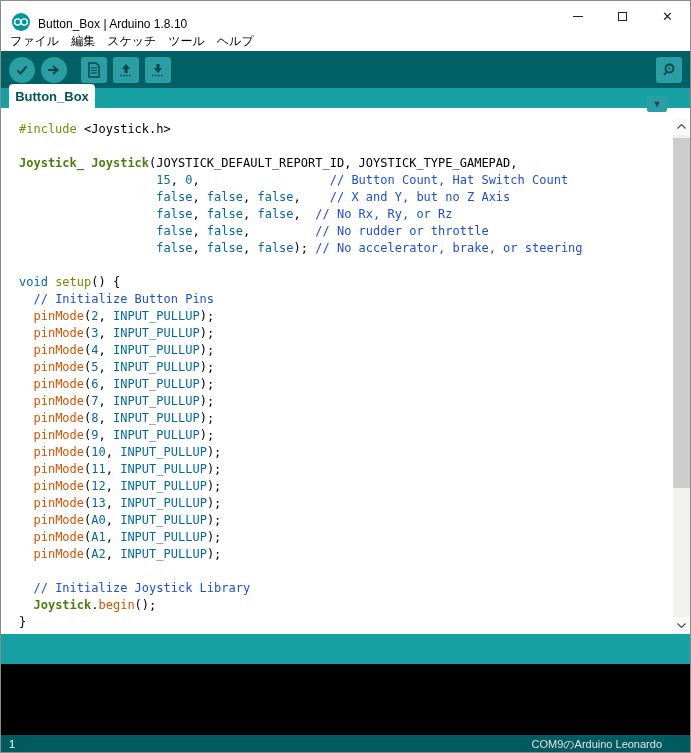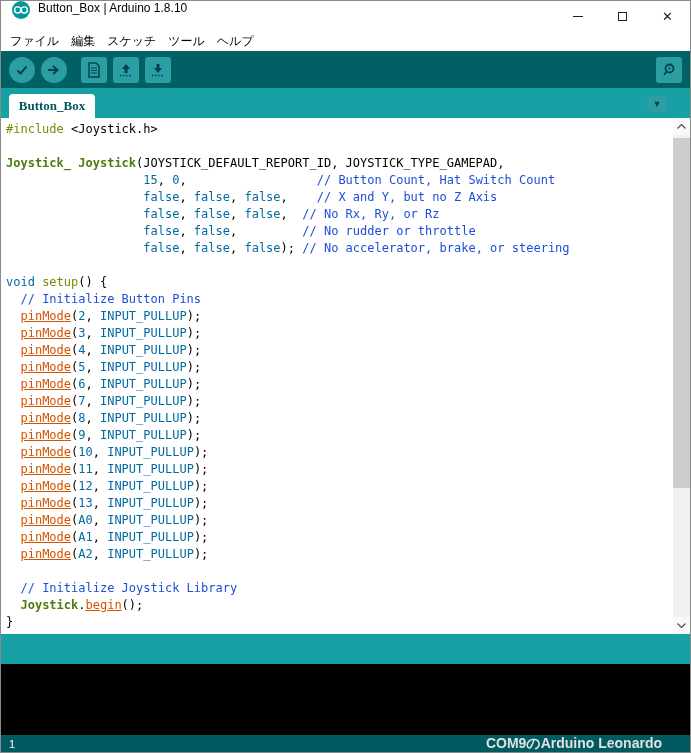--- a/index.html
+++ b/index.html
@@ -3,67 +3,67 @@
 <meta charset="utf-8">
 <style>
   * { margin:0; padding:0; box-sizing:border-box; }
   html,body { width:691px; height:753px; }
   body { font-family:"Liberation Sans", sans-serif; }
   .window {
     position:relative; width:691px; height:753px;
     border:1px solid #8a8a8a; background:#fff; overflow:hidden;
   }
   
-  .titlebar { position:absolute; left:0; top:0; right:0; height:30px; background:#fff; display:flex; align-items:flex-start; }
+  .titlebar { position:absolute; left:0; top:0; right:0; height:30px; background:#fff; display:flex; align-items:flex-end; }
   .app-icon { margin-left:11px; width:18px; height:18px; flex:0 0 auto; }
   .title-text { margin-left:8px; font-size:12px; color:#000; }
   .win-controls { margin-left:auto; display:flex; height:30px; }
   .win-btn { width:45px; height:30px; display:flex; align-items:center; justify-content:center; color:#222; }
   .min-glyph { width:10px; height:1px; background:#222; }
   .max-glyph { width:9px; height:9px; border:1px solid #222; }
   .close-glyph { font-size:13px; line-height:1; }
   
   .menubar { position:absolute; left:0; top:30px; right:0; height:20px; background:#fff; display:flex; align-items:center; padding-left:3px; }
   .menu-item { font-size:12px; color:#000; padding:2px 6px; cursor:default; }
   
   .toolbar { position:absolute; left:0; top:50px; right:0; height:37px; background:#006064; display:flex; align-items:center; }
   .tool-btn { width:26px; height:26px; background:#2b9ea3; display:flex; align-items:center; justify-content:center; }
   .tool-btn.round { border-radius:50%; }
   .tool-btn.square { border-radius:3px; }
   .tb-gap-l { margin-left:8px; }
   .tb-gap-s { margin-left:6px; }
   .serial-btn { margin-left:auto; margin-right:8px; }
   
-  .tabstrip { position:absolute; left:0; top:87px; right:0; height:30px; background:#17a1a5;font-family:Liberation Serif, serif; }
+  .tabstrip { position:absolute; left:0; top:87px; right:0; height:20px; background:#17a1a5; }
   .tab { position:absolute; left:8px; bottom:0; width:86px; height:24px; background:#fff; border-radius:4px 4px 0 0;
          display:flex; align-items:center; justify-content:center; font-size:13px; font-weight:bold; color:#00565c; }
   .tab-dropdown { position:absolute; right:23px; top:8px; width:20px; height:16px; background:#2b9ea3; border-radius:2px;
                   display:flex; align-items:center; justify-content:center; color:#00454a; font-size:9px; }
   
   .editor { position:absolute; left:0; top:117px; right:0; height:516px; background:#fff; overflow:hidden; }
-  .code { position:absolute; left:0; top:3px; right:31px; padding-left:5px;
+  .code { position:absolute; left:0; top:3px; right:31px; padding-left:18px;
           font-family:"DejaVu Sans Mono","Liberation Mono",monospace; font-size:12px; line-height:17px; white-space:pre; }
   .code-line { height:17px; }
   .tk-p { color:#000; }
   .tk-k { color:#0369a1; }
-  .tk-f { color:#d35400;text-decoration:underline; }
+  .tk-f { color:#d35400; }
   .tk-s { color:#728e00; }
   .tk-c { color:#1d4ed8; }
   .tk-b { color:#4d7c0f; font-weight:bold; }
   
   .vscroll { position:absolute; right:0; top:0; width:17px; height:516px; background:#f1f1f0; }
   .vs-arrow { position:absolute; left:0; width:17px; height:17px; background:#f9f9f9; display:flex; align-items:center; justify-content:center; }
   .vs-up { top:0; } .vs-down { bottom:0; }
   .vs-thumb { position:absolute; left:0; top:20px; width:17px; height:350px; background:#cdcdcd; }
   
   .message-bar { position:absolute; left:0; top:633px; right:0; height:30px; background:#17a1a5; }
   .console { position:absolute; left:0; top:663px; right:0; height:71px; background:#000; }
   .statusbar { position:absolute; left:0; top:734px; right:0; height:18px; background:#005b60; display:flex; align-items:center; }
   .status-line { color:#fff; font-size:11px; margin-left:8px; }
-  .status-port { color:#e0e0e0; font-size:14px; margin-left:auto; margin-right:28px;font-weight:bold; }
+  .status-port { color:#e0e0e0; font-size:11px; margin-left:auto; margin-right:28px; }
 </style>
 </head>
 <body>
 
 <div class="window">
 
   <div class="titlebar">
     <svg class="app-icon" viewBox="0 0 18 18">
       <circle cx="9" cy="9" r="9" fill="#00979c"></circle>
       <circle cx="5.7" cy="9" r="3.1" fill="none" stroke="#fff" stroke-width="1.4"></circle>

